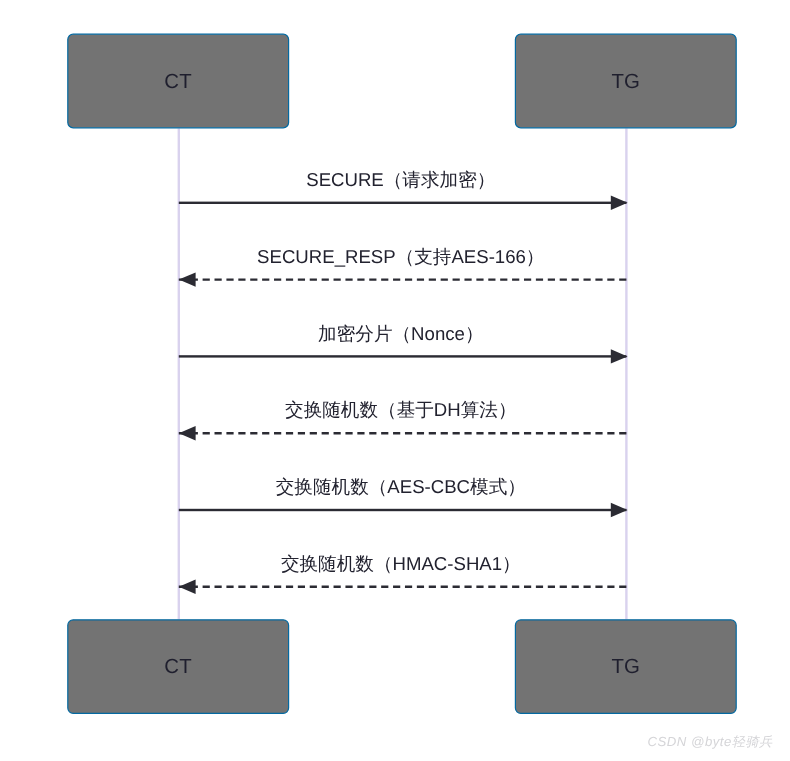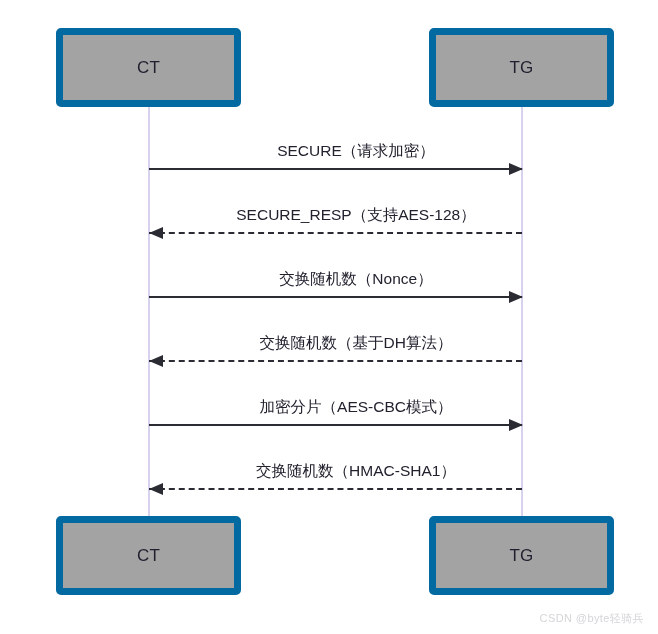--- a/index.html
+++ b/index.html
@@ -29,22 +29,22 @@
   }
   .lifeline.ct { left: 148px; }
   .lifeline.tg { left: 521px; }
 
   
   .participant {
     position: absolute;
     width: 185px;
     height: 79px;
     box-sizing: border-box;
-    background: #a3a3a3;
-    border: 7px solid #0369a1;
+    background: #737373;
+    border: 1px solid #0369a1;
     border-radius: 5px;
     display: flex;
     align-items: center;
     justify-content: center;
   }
   .participant .pname {
     font-size: 17px;
     color: #1f1f2e;
     letter-spacing: 0.2px;
   }
@@ -63,21 +63,20 @@
   .msg-label {
     position: absolute;
     left: 149px;
     width: 370px;
     text-align: center;
     font-size: 15.5px;
     color: #22222f;
     white-space: nowrap;
     top: -27px;
     line-height: 19px;
-    padding-left: 22px;
   }
   .msg-line {
     position: absolute;
     left: 149px;
     width: 373px;
     top: 0;
     height: 0;
     border-top: 2px solid #2b2b33;
   }
   .msg-line.dashed {
@@ -104,20 +103,21 @@
 
   
   .watermark {
     position: absolute;
     right: 14px;
     bottom: 8px;
     font-size: 11px;
     color: #d5d5d8;
     letter-spacing: 0.4px;
     white-space: nowrap;
+    font-style: italic;
   }
 </style>
 </head>
 <body>
 
 <div id="canvas">
 
   <div class="lifeline ct"></div>
   <div class="lifeline tg"></div>
 
@@ -128,39 +128,39 @@
     <span class="pname">TG</span>
   </div>
 
   <div class="message" style="top:168px">
     <div class="msg-label">SECURE（请求加密）</div>
     <div class="msg-line"></div>
     <div class="arrowhead right"></div>
   </div>
 
   <div class="message" style="top:232px">
-    <div class="msg-label">SECURE_RESP（支持AES-128）</div>
+    <div class="msg-label">SECURE_RESP（支持AES-166）</div>
     <div class="msg-line dashed"></div>
     <div class="arrowhead left"></div>
   </div>
 
   <div class="message" style="top:296px">
-    <div class="msg-label">交换随机数（Nonce）</div>
+    <div class="msg-label">加密分片（Nonce）</div>
     <div class="msg-line"></div>
     <div class="arrowhead right"></div>
   </div>
 
   <div class="message" style="top:360px">
     <div class="msg-label">交换随机数（基于DH算法）</div>
     <div class="msg-line dashed"></div>
     <div class="arrowhead left"></div>
   </div>
 
   <div class="message" style="top:424px">
-    <div class="msg-label">加密分片（AES-CBC模式）</div>
+    <div class="msg-label">交换随机数（AES-CBC模式）</div>
     <div class="msg-line"></div>
     <div class="arrowhead right"></div>
   </div>
 
   <div class="message" style="top:488px">
     <div class="msg-label">交换随机数（HMAC-SHA1）</div>
     <div class="msg-line dashed"></div>
     <div class="arrowhead left"></div>
   </div>
 

